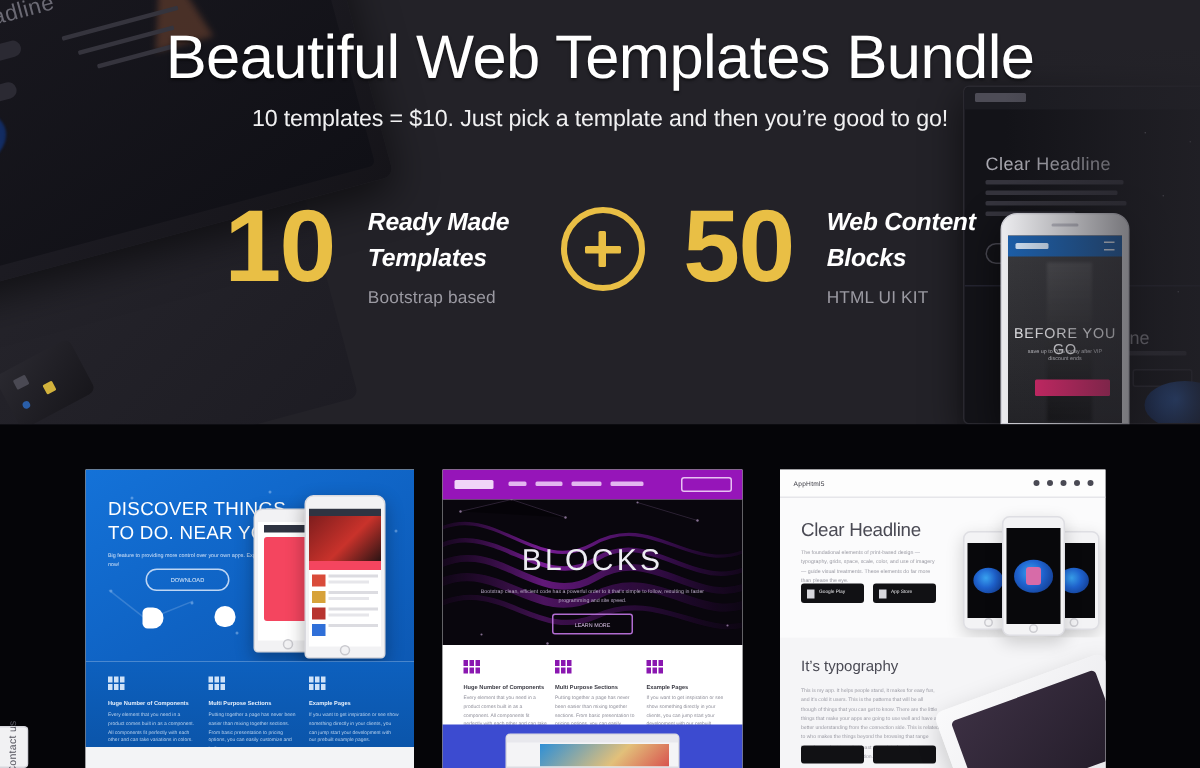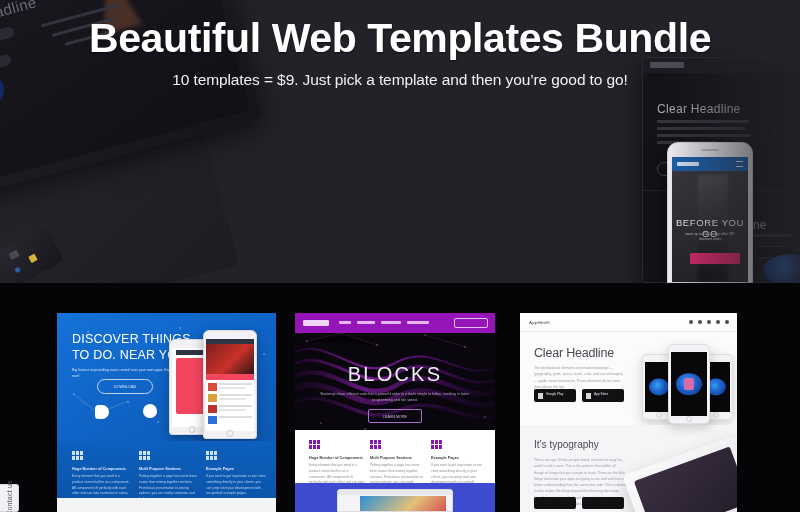--- a/index.html
+++ b/index.html
@@ -77,21 +77,21 @@
                      color:#e7e7ea; letter-spacing:.6px; }
   .deco-phone .sub2 { position:absolute; left:10px; right:10px; top:75px; text-align:center; font-size:3.6px; color:#c3c3c9; line-height:1.5;}
   .deco-phone .cta { position:absolute; left:18px; top:96px; width:50px; height:11px; background:#d6286a; border-radius:1px; }
 
   .hero-fade-r { position:absolute; right:0; top:0; width:130px; height:283px;
                  background:linear-gradient(90deg,rgba(35,34,40,0) 0%,rgba(35,34,40,.55) 60%,rgba(35,34,40,.8) 100%);
                  pointer-events:none; }
 
   
   .hero-text { position:absolute; left:0; top:0; width:800px; z-index:5; }
-  .title { text-align:center; margin-top:17px; font-size:41px; line-height:1.05; font-weight:700;
+  .title { text-align:center; margin-top:17px; font-size:41px; line-height:1.05; font-weight:400;
            color:#ffffff; letter-spacing:-0.4px; font-family:"Liberation Sans", sans-serif;
            text-shadow:0 1px 2px rgba(0,0,0,.55); }
   .subtitle { text-align:center; margin-top:11px; font-size:15.5px; font-weight:400; color:#f0f0f1;
               letter-spacing:-0.1px; }
 
   
   .stats { position:absolute; left:0; top:132px; width:800px; z-index:6;
            display:flex; justify-content:center; align-items:flex-start; gap:0; }
   .stat { display:flex; align-items:flex-start; }
   .stat .num { font-size:68px; line-height:64px; font-weight:700; color:#e9bf45; letter-spacing:-1px;
@@ -276,23 +276,42 @@
         <div class="byg">BEFORE YOU GO</div>
         <div class="sub2">save up to 70% today after VIP discount ends</div>
         <div class="cta"></div>
       </div>
     </div>
 
     <div class="hero-fade-r"></div>
 
     <div class="hero-text">
       <div class="title">Beautiful Web Templates Bundle</div>
-      <div class="subtitle">10 templates = $9. Just pick a template and then you’re good to go!</div>
-    </div>
-
+      <div class="subtitle">10 templates = $10. Just pick a template and then you’re good to go!</div>
+    </div>
+
+    <div class="stats">
+      <div class="stat">
+        <div class="num">10</div>
+        <div class="txt">
+          <div class="l1">Ready Made</div>
+          <div class="l1">Templates</div>
+          <div class="l2">Bootstrap based</div>
+        </div>
+      </div>
+      <div class="plus"></div>
+      <div class="stat">
+        <div class="num">50</div>
+        <div class="txt">
+          <div class="l1">Web Content</div>
+          <div class="l1">Blocks</div>
+          <div class="l2">HTML UI KIT</div>
+        </div>
+      </div>
+    </div>
   </div>
 
   <div class="strip"></div>
 
   <div class="card" id="card1">
     <div class="c1-hero">
       <div class="cons">
         <i style="left:16px;top:80px;"></i>
           <i style="left:40px;top:100px;"></i>
           <i style="left:70px;top:88px;"></i>

